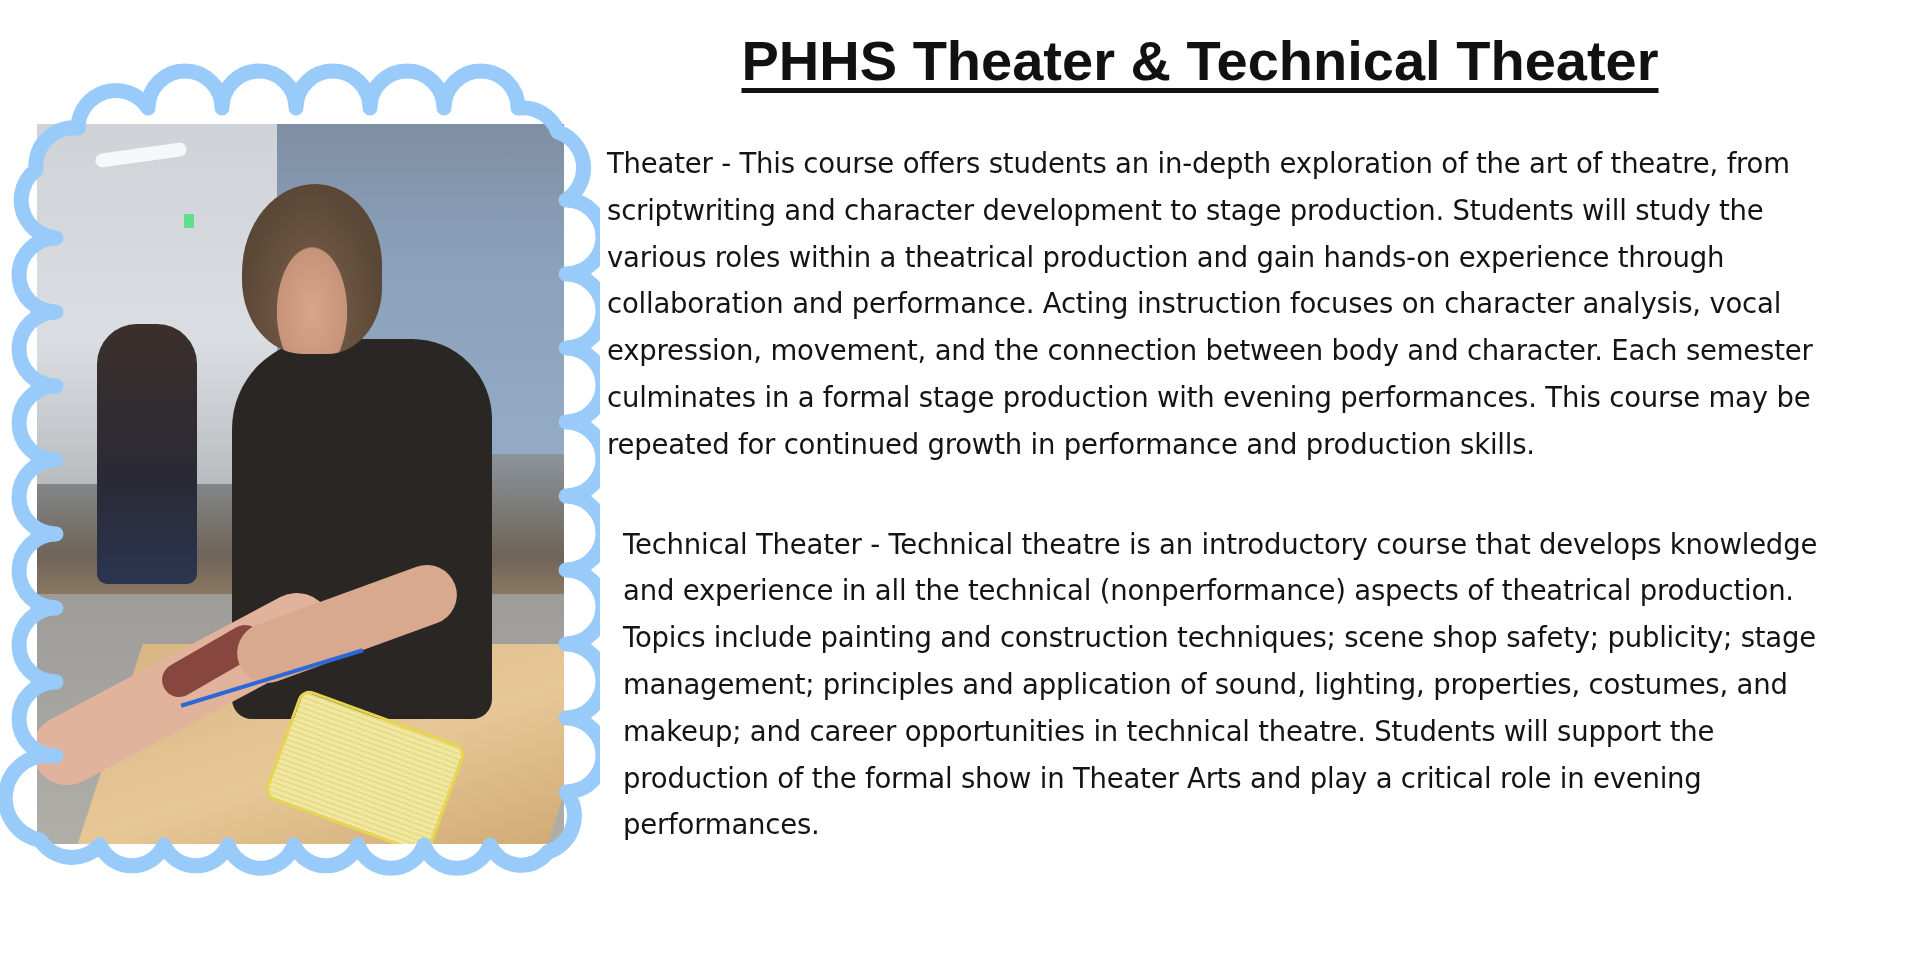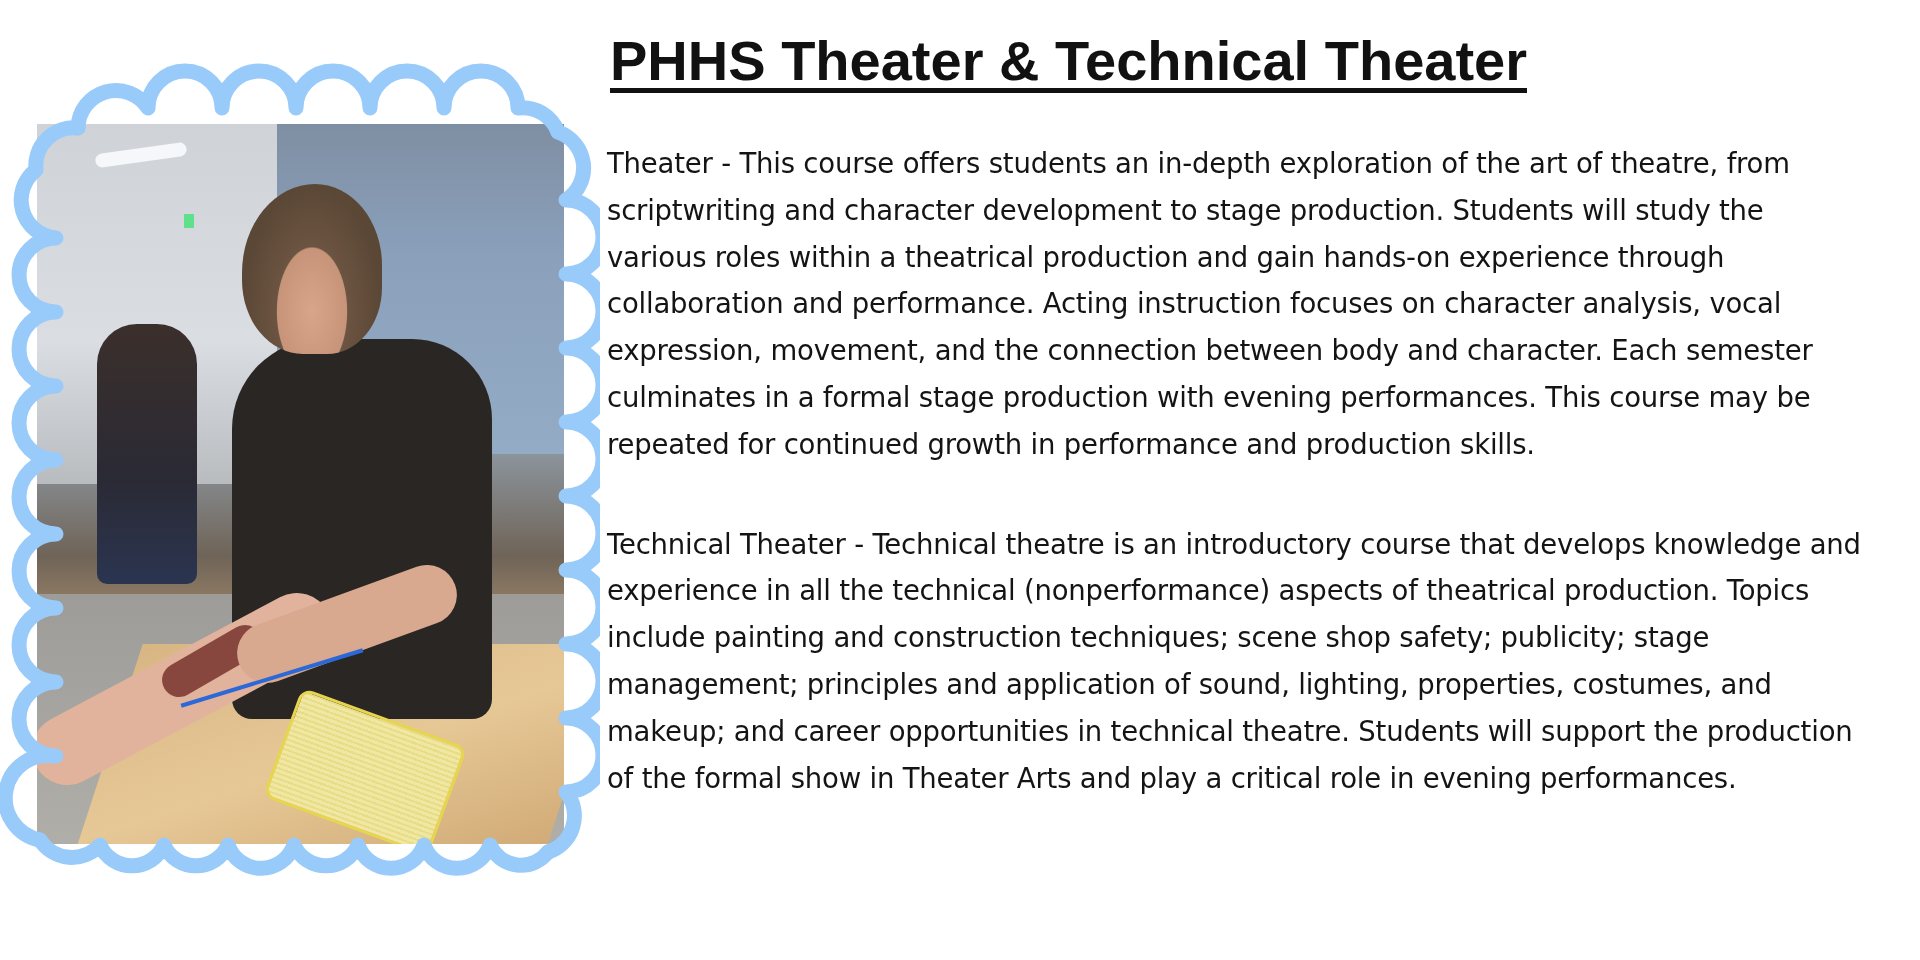--- a/index.html
+++ b/index.html
@@ -1,25 +1,25 @@
 <!DOCTYPE html>
 <html><head>
 <meta charset="utf-8">
 <style>
   html, body { margin:0; padding:0; background:#ffffff; }
   body { width:1920px; height:960px; position:relative; overflow:hidden;
          font-family:"DejaVu Sans", "Liberation Sans", sans-serif; color:#111; }
-  .title { position:absolute; left:610px; width:1180px; top:24px; text-align:left;
+  .title { position:absolute; left:610px; width:1180px; top:24px; text-align:center;
            font-family:"Liberation Sans", sans-serif; font-weight:700; font-size:56px;
            letter-spacing:0px; margin:0; line-height:74px; }
   .title span { text-decoration:underline; text-decoration-thickness:5px; text-underline-offset:8px; }
   .content { position:absolute; left:607px; top:140px; width:1260px; }
   .para { margin:0; font-family:"DejaVu Sans", sans-serif; font-size:27.5px; line-height:46.8px;
           letter-spacing:-0.2px; font-weight:400; color:#141414; }
-  .para + .para { margin-top:53px; }
+  .para + .para { margin-top:53px;margin-left:16px; }
   .para b { font-family:"DejaVu Sans", sans-serif; font-weight:400; }
 
   .photo-wrap { position:absolute; left:0; top:0; width:600px; height:960px; }
   .photo { position:absolute; left:37px; top:124px; width:527px; height:720px; overflow:hidden;
            background:linear-gradient(180deg,#b9bfc8 0%, #a4b3c7 25%, #8d97a0 45%, #6f6458 60%, #caa67a 78%, #d9b98c 100%); }
   .photo .wall-left { position:absolute; left:0; top:0; width:240px; height:360px;
            background:linear-gradient(180deg,#cfd3d8,#dadde2 60%, #b9bcbf); }
   .photo .wall-right { position:absolute; left:240px; top:0; width:287px; height:330px;
            background:linear-gradient(180deg,#7f8fa3,#8aa0bb 40%, #94abc6); }
   .photo .light { position:absolute; left:58px; top:24px; width:92px; height:14px; border-radius:7px;

